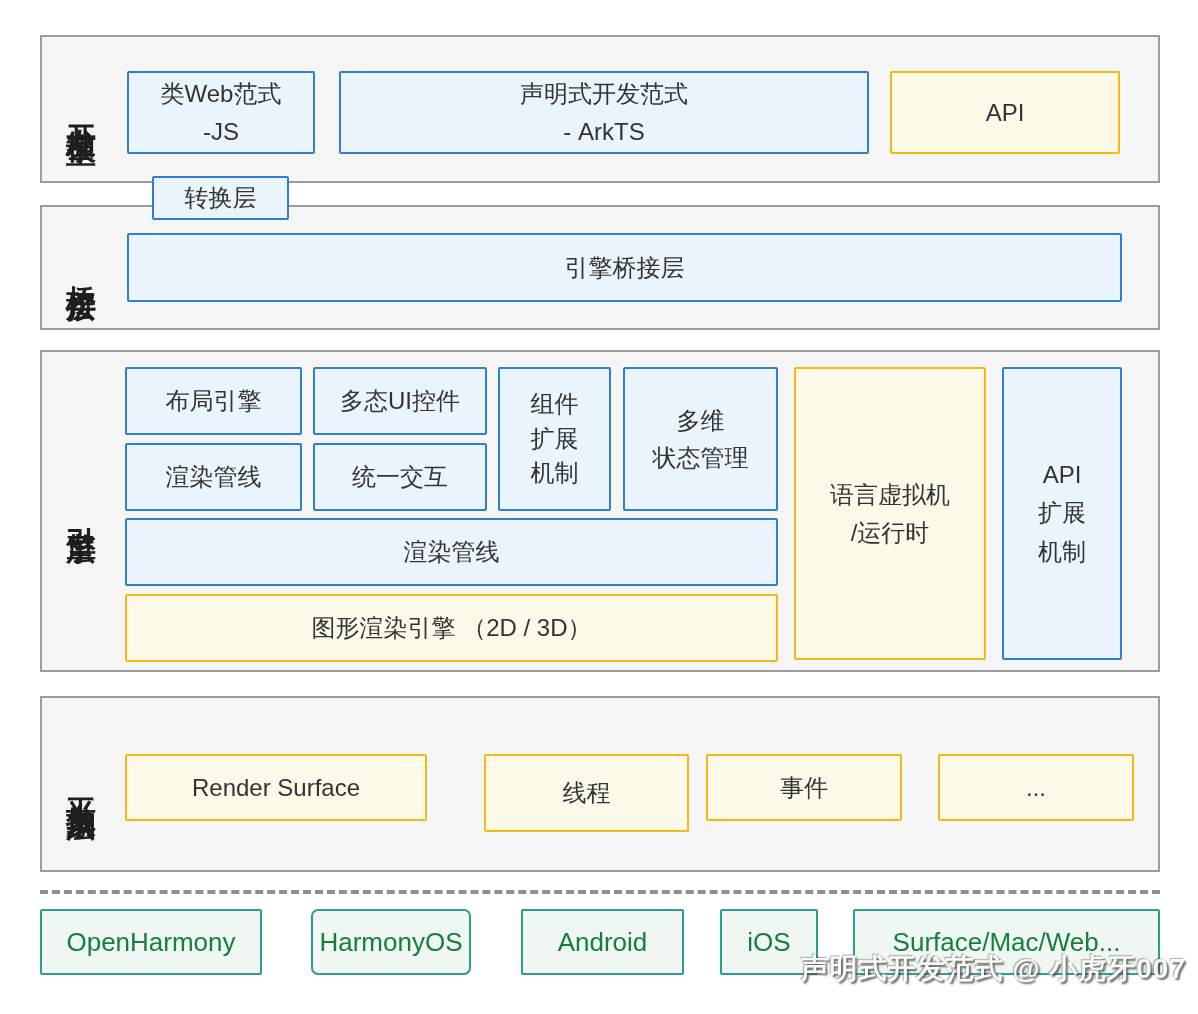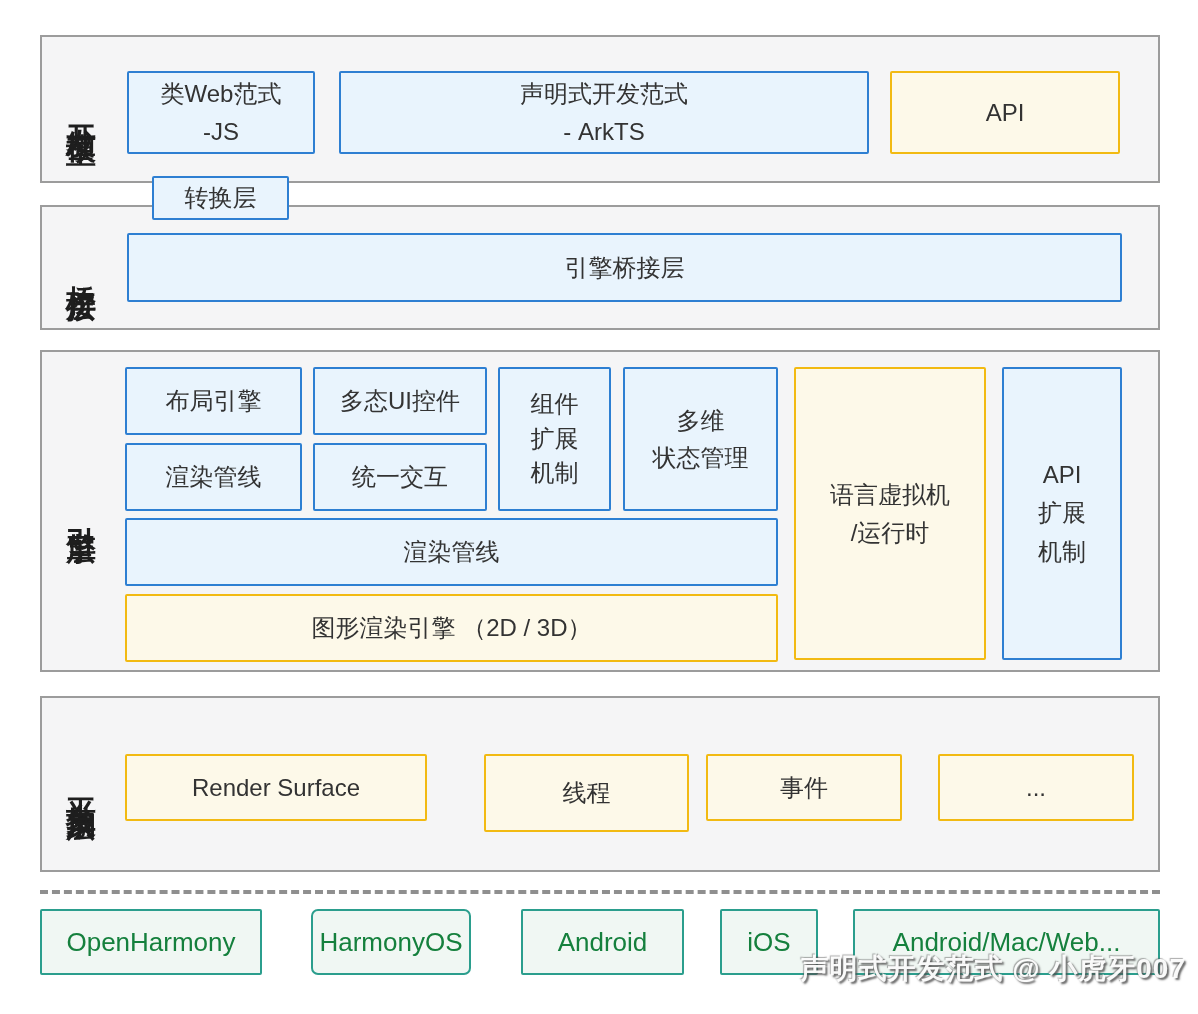--- a/index.html
+++ b/index.html
@@ -122,17 +122,17 @@
     <div class="box yellow b-event">事件</div>
     <div class="box yellow b-more">...</div>
   </section>
 
   <div class="dashline"></div>
 
   <div class="box teal os b-openharmony">OpenHarmony</div>
   <div class="box teal os b-harmonyos">HarmonyOS</div>
   <div class="box teal os b-android">Android</div>
   <div class="box teal os b-ios">iOS</div>
-  <div class="box teal os b-windows">Android/Mac/Web...</div>
+  <div class="box teal os b-windows">Surface/Mac/Web...</div>
 
   <div class="watermark">声明式开发范式 @ 小虎牙007</div>
 
 </div>
 
 </body></html>

